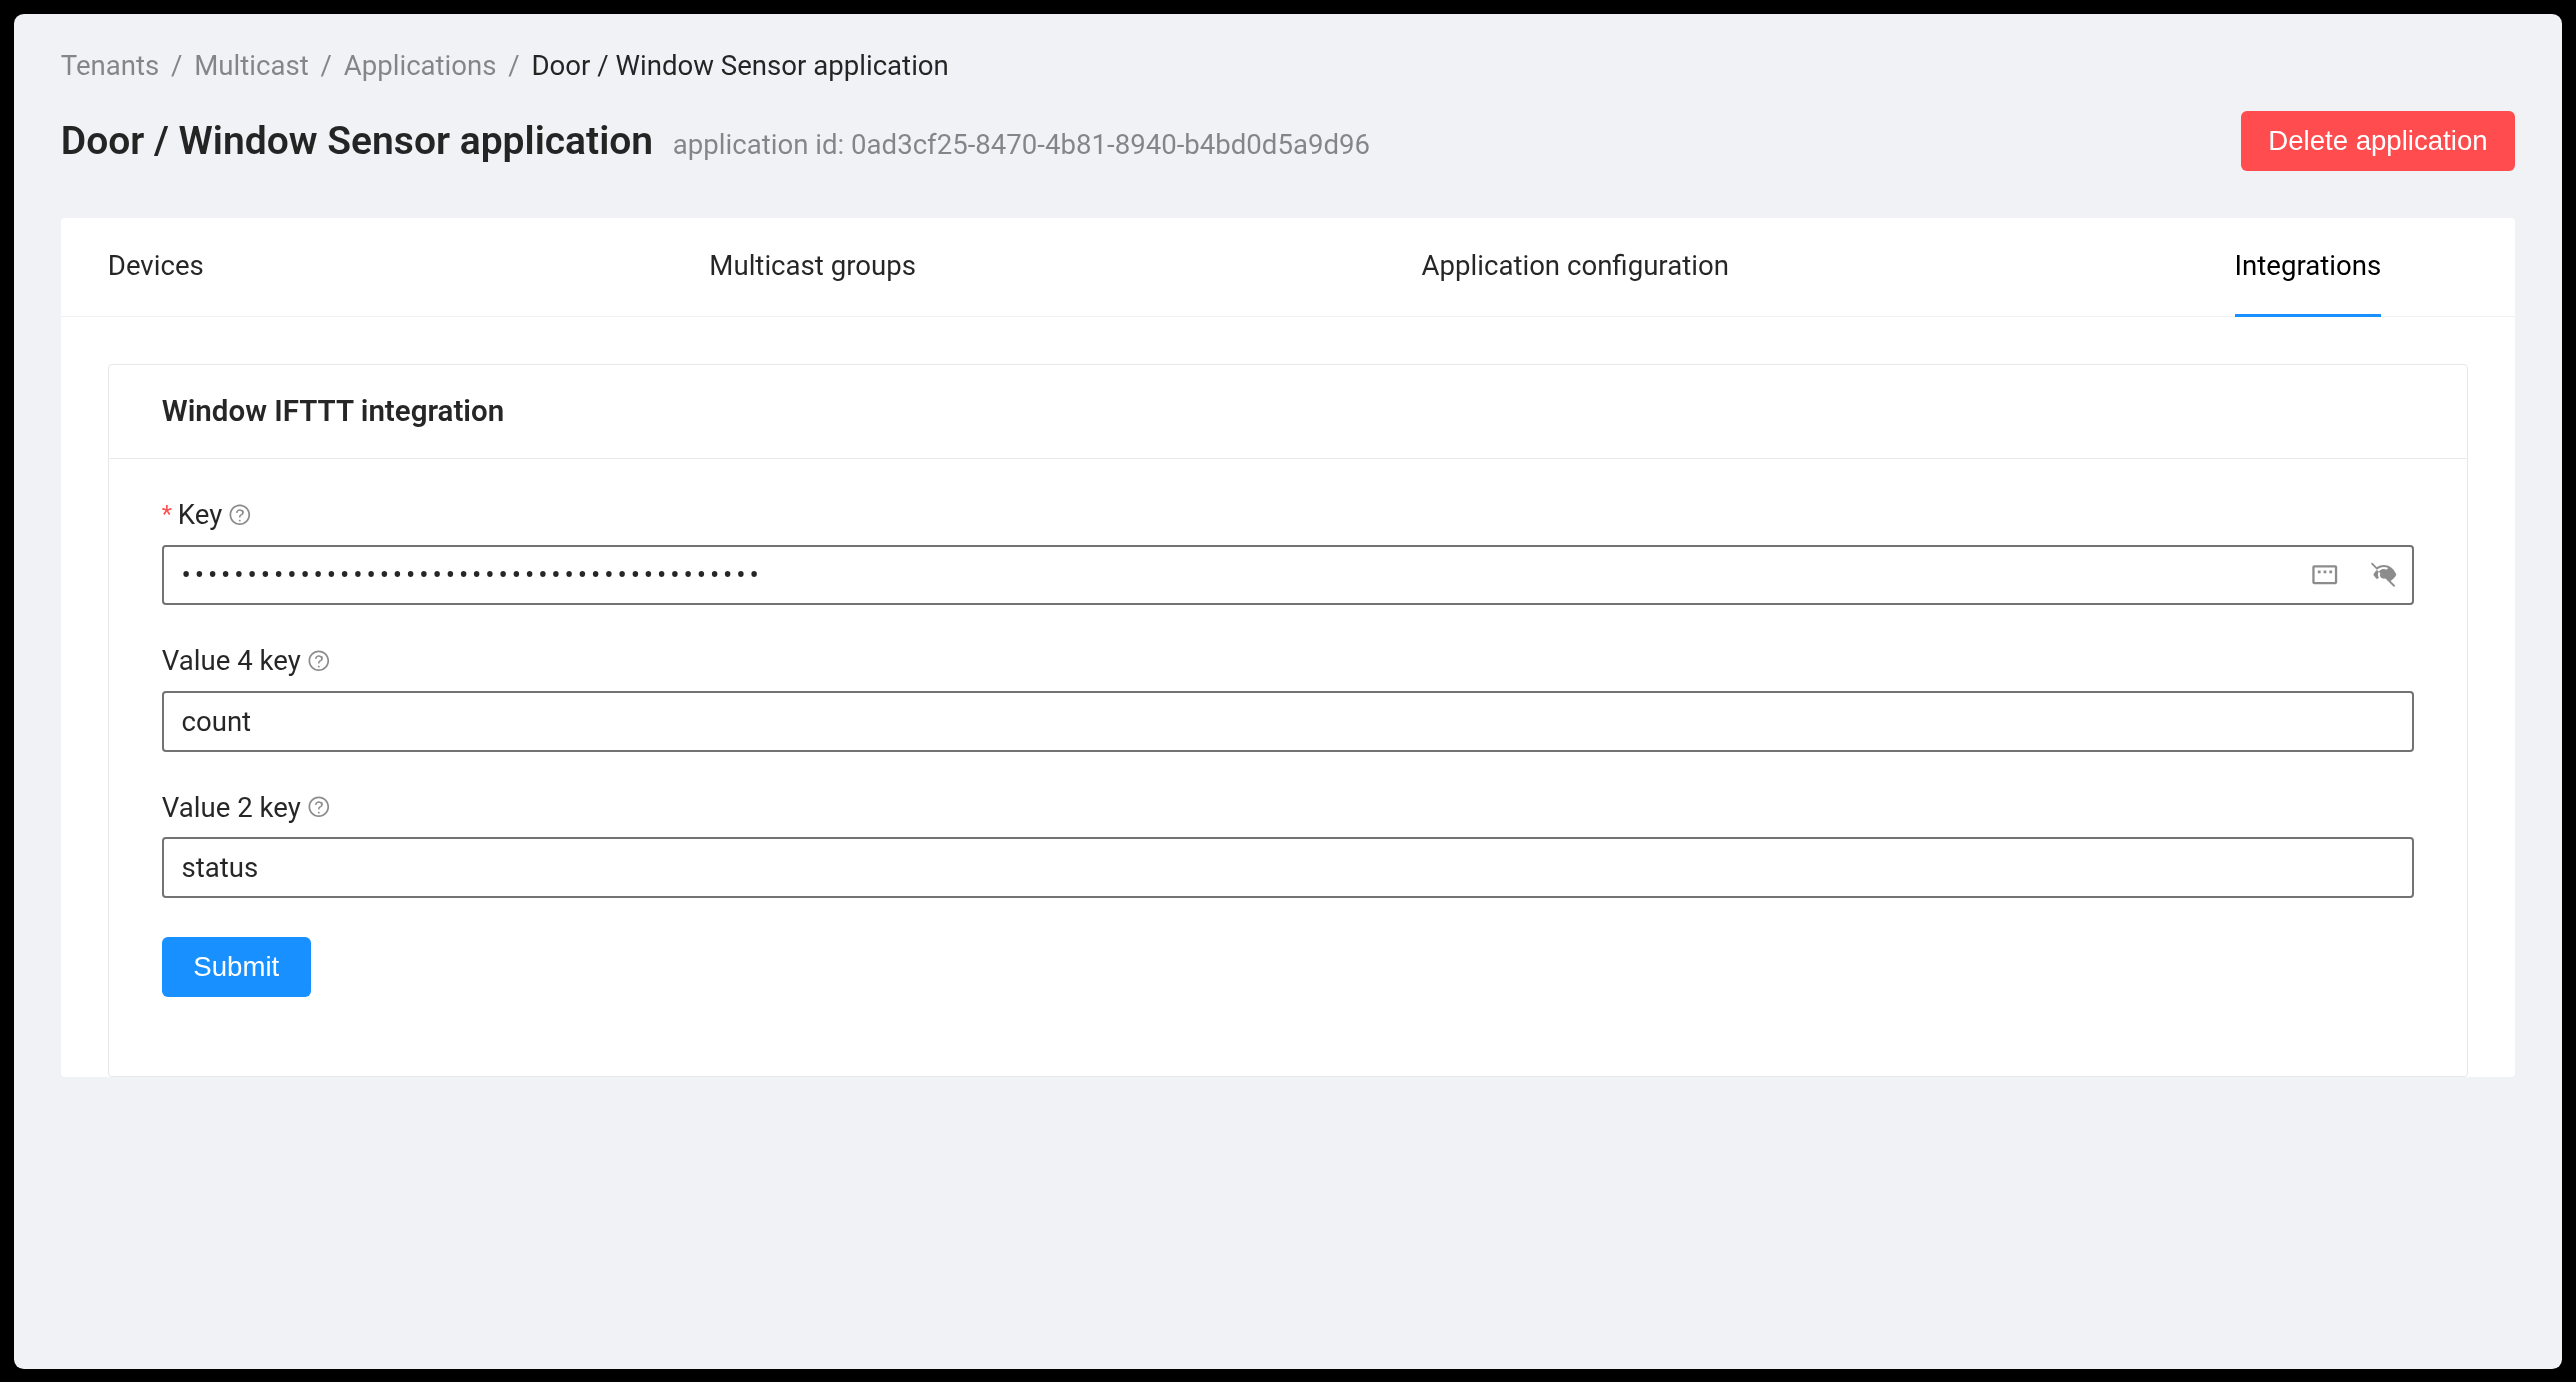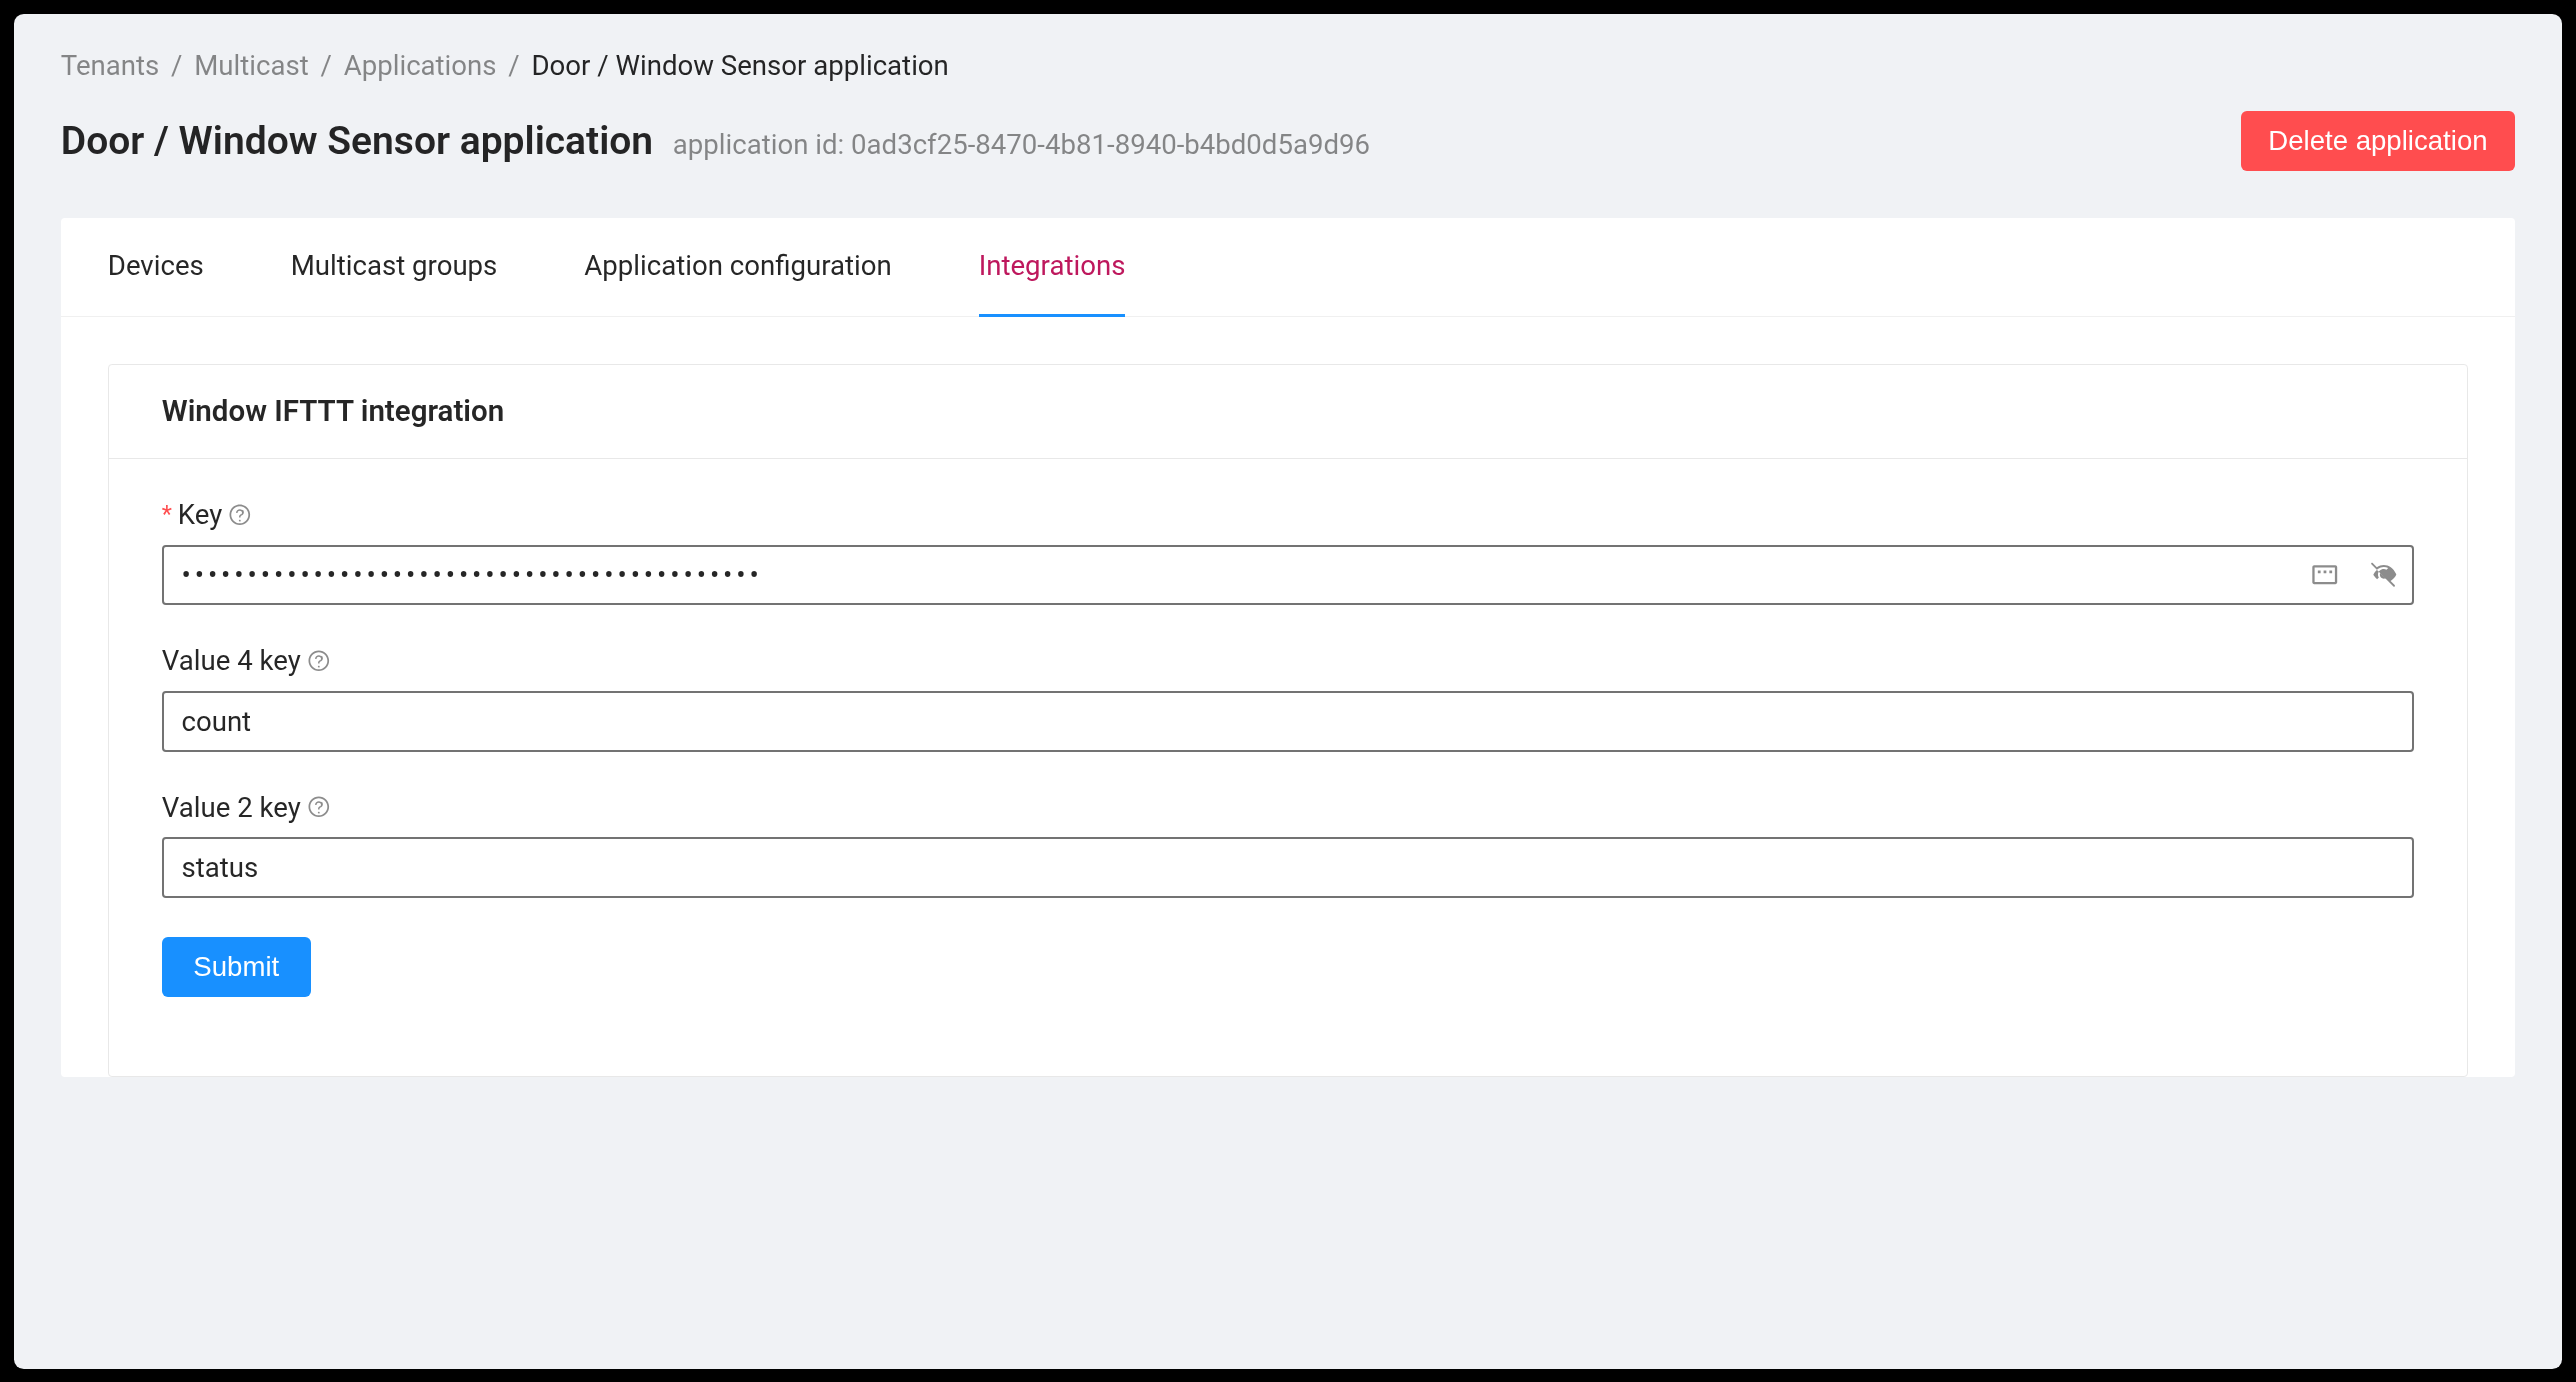--- a/index.html
+++ b/index.html
@@ -72,32 +72,33 @@
   }
   .content-card {
     background: #fff;
     margin: 0 47px 47px 47px;
     border-radius: 3.9px;
   }
   .tabs {
     display: flex;
     border-bottom: 1px solid #f0f0f0;
     padding: 0 47px;
+    justify-content: space-between;
   }
   .tab {
     padding: 31.5px 0;
     margin-right: 87px;
     font-size: 27.6px;
     color: rgba(0,0,0,0.85);
     cursor: pointer;
     border-bottom: 3.9px solid transparent;
     margin-bottom: -1px;
   }
   .tab.active {
-    color: #be185d;
+    color: #000000;
     border-bottom-color: #1890ff;
   }
   .panel {
     margin: 47px 47px 47px 47px;
     border: 1px solid #e8e8e8;
     border-radius: 3.9px;
     padding-bottom: 79px;
   }
   .panel-header {
     padding: 29.5px 53px;

